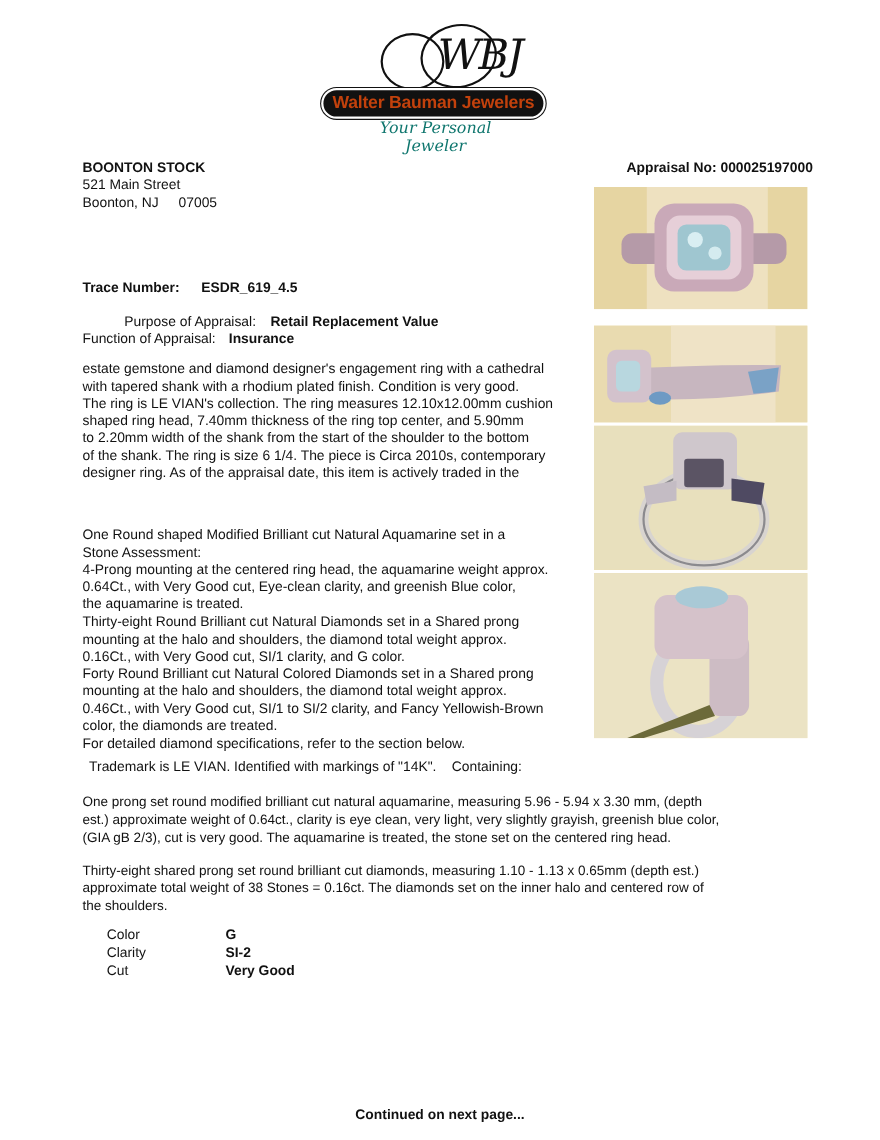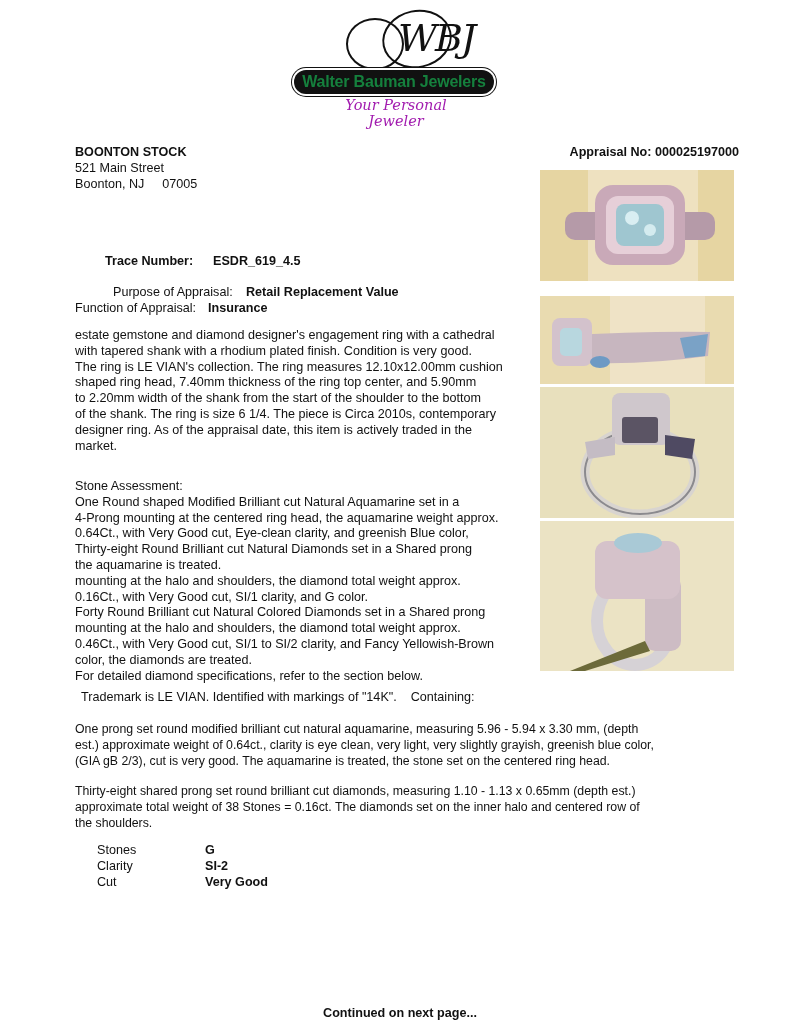--- a/index.html
+++ b/index.html
@@ -3,36 +3,36 @@
 <meta charset="utf-8">
 <style>
   html, body { margin: 0; padding: 0; background: #ffffff; }
   body {
     width: 800px; height: 1036px; position: relative; overflow: hidden;
     font-family: "Liberation Sans", sans-serif; color: #111; font-size: 12.6px; line-height: 15.8px;
   }
   .abs { position: absolute; }
   .bold { font-weight: bold; }
   
-  #logo { left: 290px; top: 12px; width: 212px; height: 108px; }
+  #logo { left: 290px; top: 24px; width: 212px; height: 108px; }
   .wbj-mark { position: absolute; left: 50px; top: 0; width: 112px; height: 58px; }
   .wbj-letters {
     position: absolute; left: 58px; top: 4px; font-family: "DejaVu Serif", serif;
     font-size: 38px; letter-spacing: -2px; color: #111; font-style: italic; line-height: 44px;
   }
   .logo-circle { position: absolute; border: 2px solid #111; border-radius: 50%; }
   .logo-banner {
     position: absolute; left: 4px; top: 58px; width: 200px; height: 24px; background: #111;
     border-radius: 12px; box-shadow: 0 0 0 2px #fff, 0 0 0 3px #111;
-    color: #15803d; font-size: 16px; font-weight: bold; text-align: center; line-height: 24px;
+    color: #c2410c; font-size: 16px; font-weight: bold; text-align: center; line-height: 24px;
     letter-spacing: -0.2px;
   }
   .logo-tag {
     position: absolute; left: 26px; top: 86px; width: 160px; text-align: center;
-    font-family: "DejaVu Serif", serif; font-style: italic; font-size: 14.5px; color: #a21caf;
+    font-family: "DejaVu Serif", serif; font-style: italic; font-size: 14.5px; color: #0f766e;
   }
   
   .photo { position: absolute; left: 540px; width: 194px; overflow: hidden; background: #e8d9a8; }
   .photo svg { display: block; }
   .spec-row { display: flex; }
   .spec-label { width: 108px; }
 </style>
 </head>
 <body>
 
@@ -53,21 +53,21 @@
     <span>Boonton, NJ</span><span style="display:inline-block;width:18px;"></span><span>07005</span>
   </div>
 </div>
 
 <div class="abs bold" style="right:61px;top:145px;">
   <span>Appraisal No:</span>
   <span>000025197000</span>
 </div>
 
 <div class="abs bold" style="left:75px;top:254px;">
-  <span style="display:inline-block;width:108px;margin-left:30px;">Trace Number:</span><span>ESDR_619_4.5</span>
+  <span style="display:inline-block;width:108px;">Trace Number:</span><span>ESDR_619_4.5</span>
 </div>
 
 <div class="abs" style="left:75px;top:285px;">
   <div class="spec-row">
     <span style="width:133px;margin-left:38px;">Purpose of Appraisal:</span>
     <span class="bold">Retail Replacement Value</span>
   </div>
   <div class="spec-row">
     <span style="width:133px;">Function of Appraisal:</span>
     <span class="bold">Insurance</span>
@@ -75,30 +75,29 @@
 </div>
 
 <div class="abs" style="left:75px;top:328px;width:450px;">
   <div>estate gemstone and diamond designer's engagement ring with a cathedral</div>
   <div>with tapered shank with a rhodium plated finish. Condition is very good.</div>
   <div>The ring is LE VIAN's collection. The ring measures 12.10x12.00mm cushion</div>
   <div>shaped ring head, 7.40mm thickness of the ring top center, and 5.90mm</div>
   <div>to 2.20mm width of the shank from the start of the shoulder to the bottom</div>
   <div>of the shank. The ring is size 6 1/4. The piece is Circa 2010s, contemporary</div>
   <div>designer ring. As of the appraisal date, this item is actively traded in the</div>
-  <div>market.</div>
 </div>
 
 <div class="abs" style="left:75px;top:479px;width:460px;">
+  <div>One Round shaped Modified Brilliant cut Natural Aquamarine set in a</div>
   <div>Stone Assessment:</div>
-  <div>One Round shaped Modified Brilliant cut Natural Aquamarine set in a</div>
   <div>4-Prong mounting at the centered ring head, the aquamarine weight approx.</div>
   <div>0.64Ct., with Very Good cut, Eye-clean clarity, and greenish Blue color,</div>
+  <div>the aquamarine is treated.</div>
   <div>Thirty-eight Round Brilliant cut Natural Diamonds set in a Shared prong</div>
-  <div>the aquamarine is treated.</div>
   <div>mounting at the halo and shoulders, the diamond total weight approx.</div>
   <div>0.16Ct., with Very Good cut, SI/1 clarity, and G color.</div>
   <div>Forty Round Brilliant cut Natural Colored Diamonds set in a Shared prong</div>
   <div>mounting at the halo and shoulders, the diamond total weight approx.</div>
   <div>0.46Ct., with Very Good cut, SI/1 to SI/2 clarity, and Fancy Yellowish-Brown</div>
   <div>color, the diamonds are treated.</div>
   <div>For detailed diamond specifications, refer to the section below.</div>
 </div>
 
 <div class="abs" style="left:81px;top:690px;white-space:pre;">Trademark is LE VIAN. Identified with markings of "14K".    Containing:</div>
@@ -110,21 +109,21 @@
 </div>
 
 <div class="abs" style="left:75px;top:784px;width:680px;font-size:12.3px;">
   <div>Thirty-eight shared prong set round brilliant cut diamonds, measuring 1.10 - 1.13 x 0.65mm (depth est.)</div>
   <div>approximate total weight of 38 Stones = 0.16ct. The diamonds set on the inner halo and centered row of</div>
   <div>the shoulders.</div>
 </div>
 
 <div class="abs" style="left:97px;top:843px;">
   <div class="spec-row">
-    <span class="spec-label">Stones</span>
+    <span class="spec-label">Color</span>
     <span class="bold">G</span>
   </div>
   <div class="spec-row">
     <span class="spec-label">Clarity</span>
     <span class="bold">SI-2</span>
   </div>
   <div class="spec-row">
     <span class="spec-label">Cut</span>
     <span class="bold">Very Good</span>
   </div>

